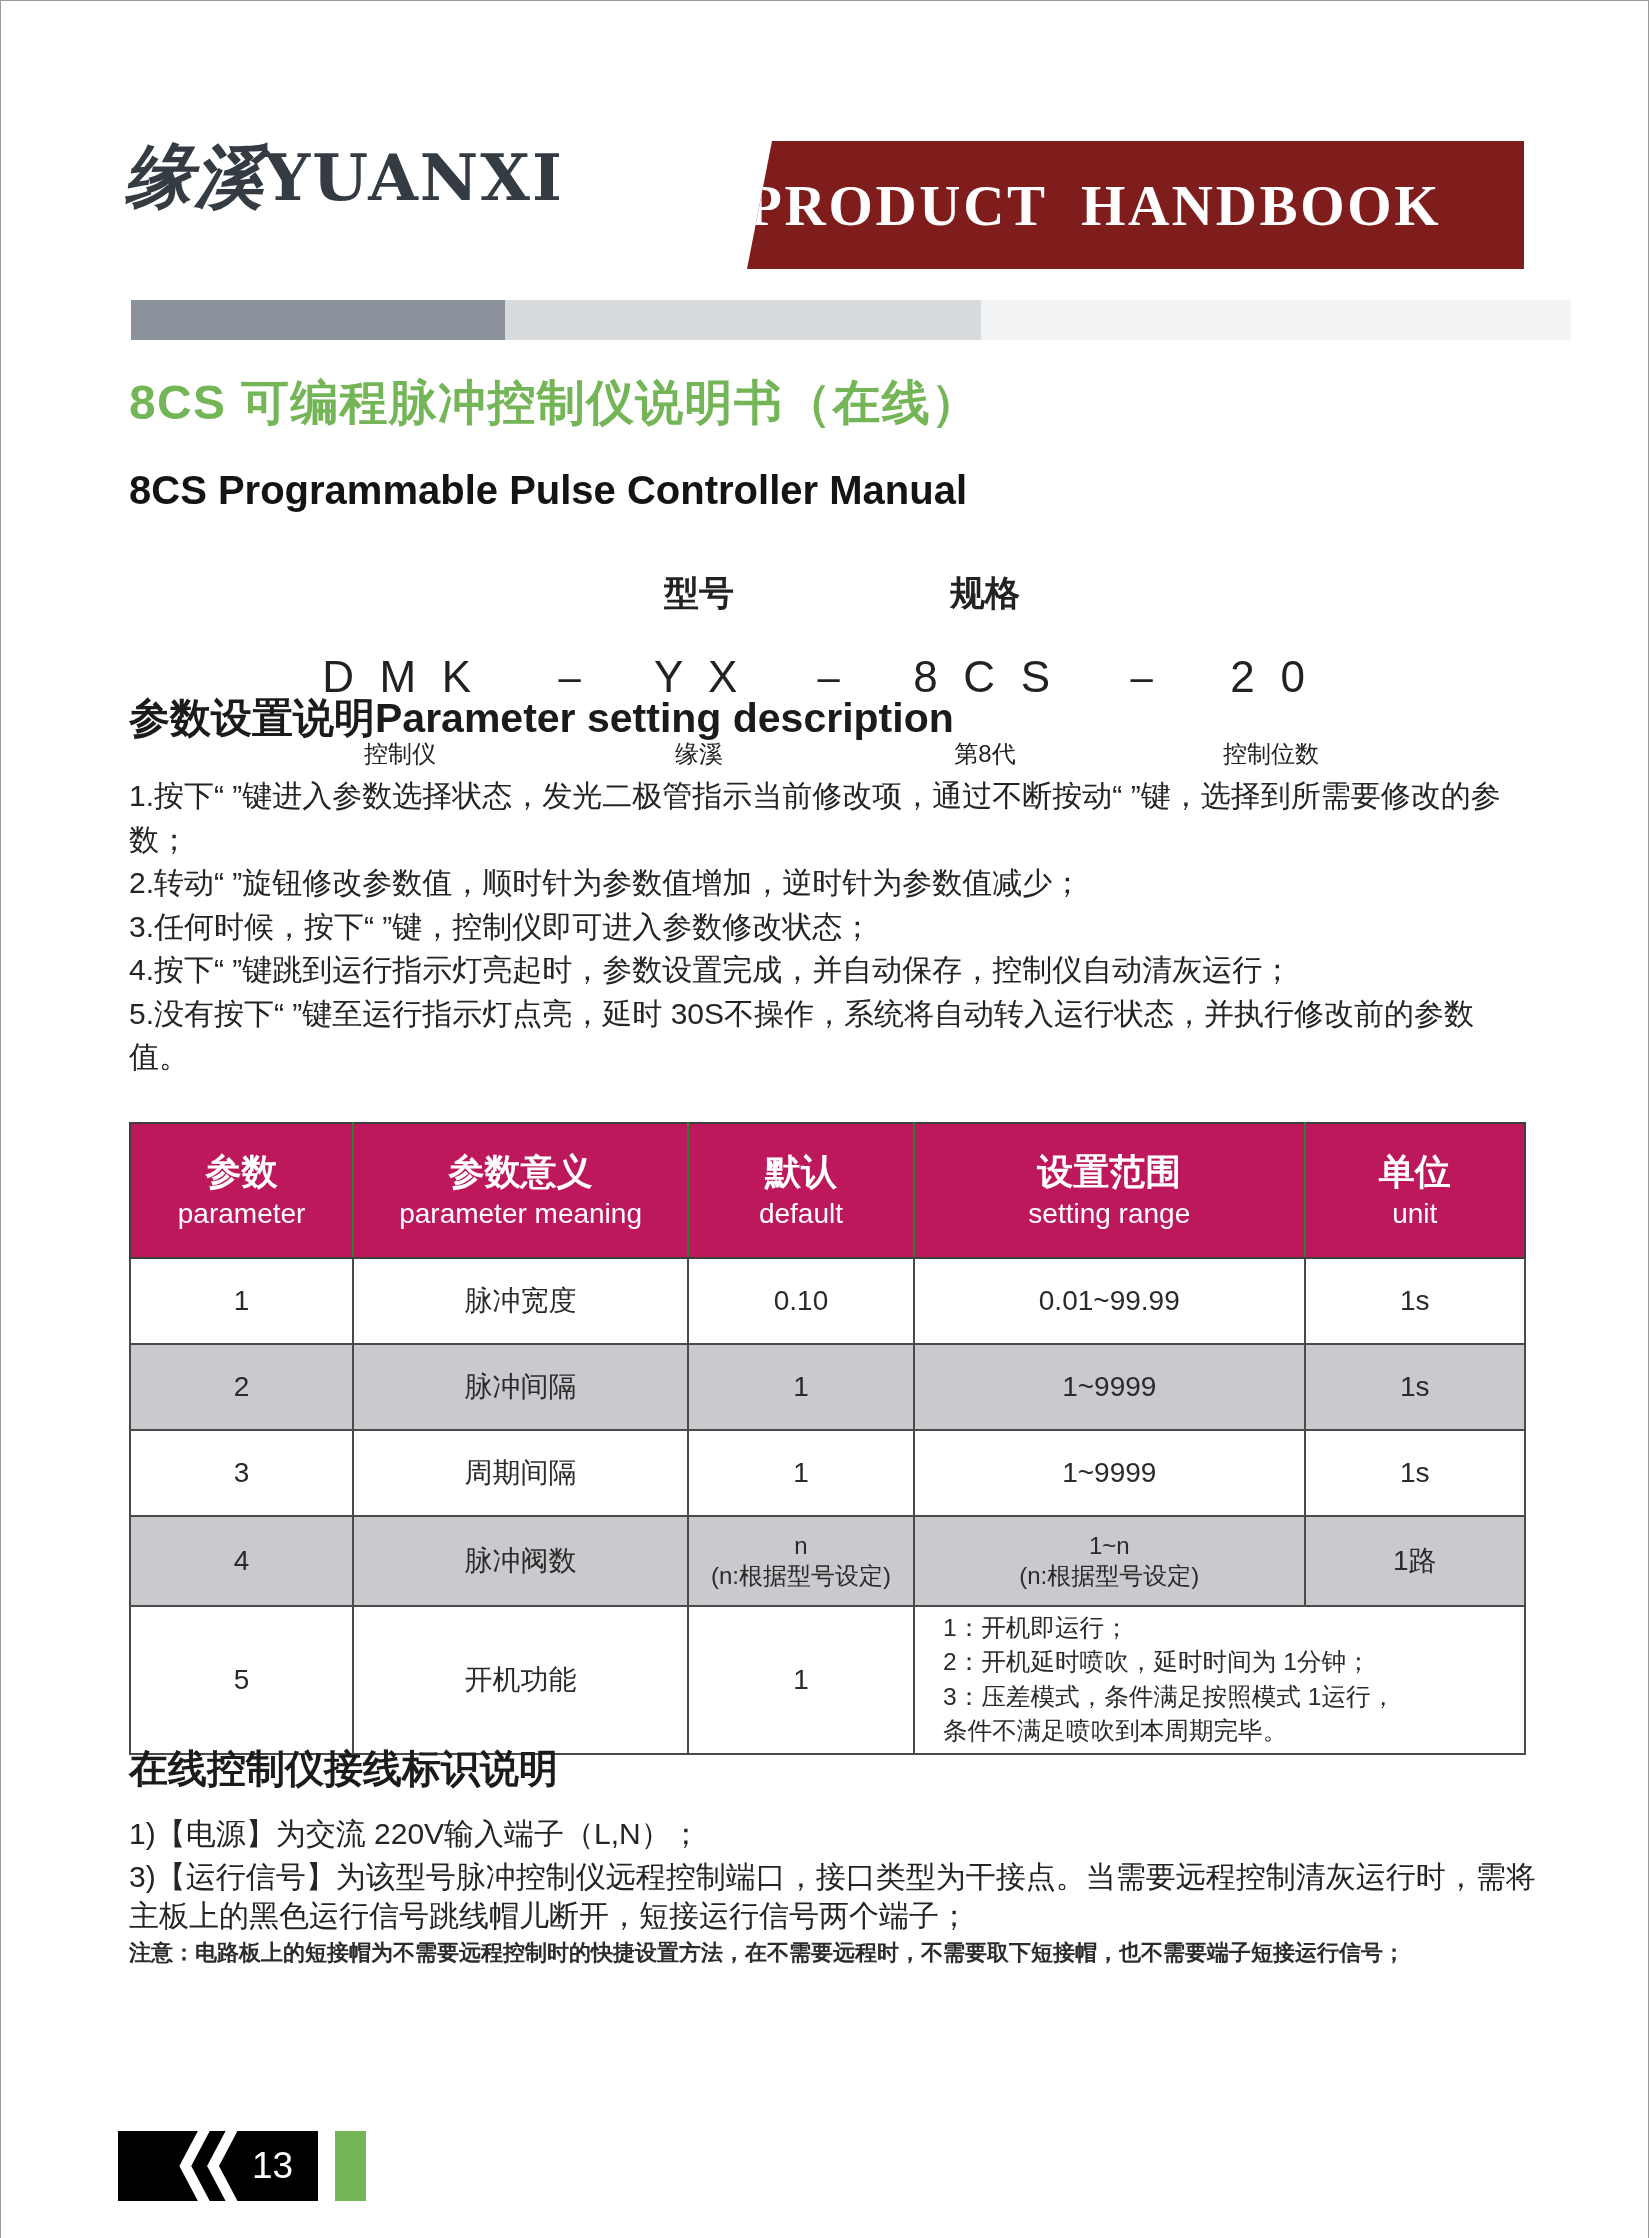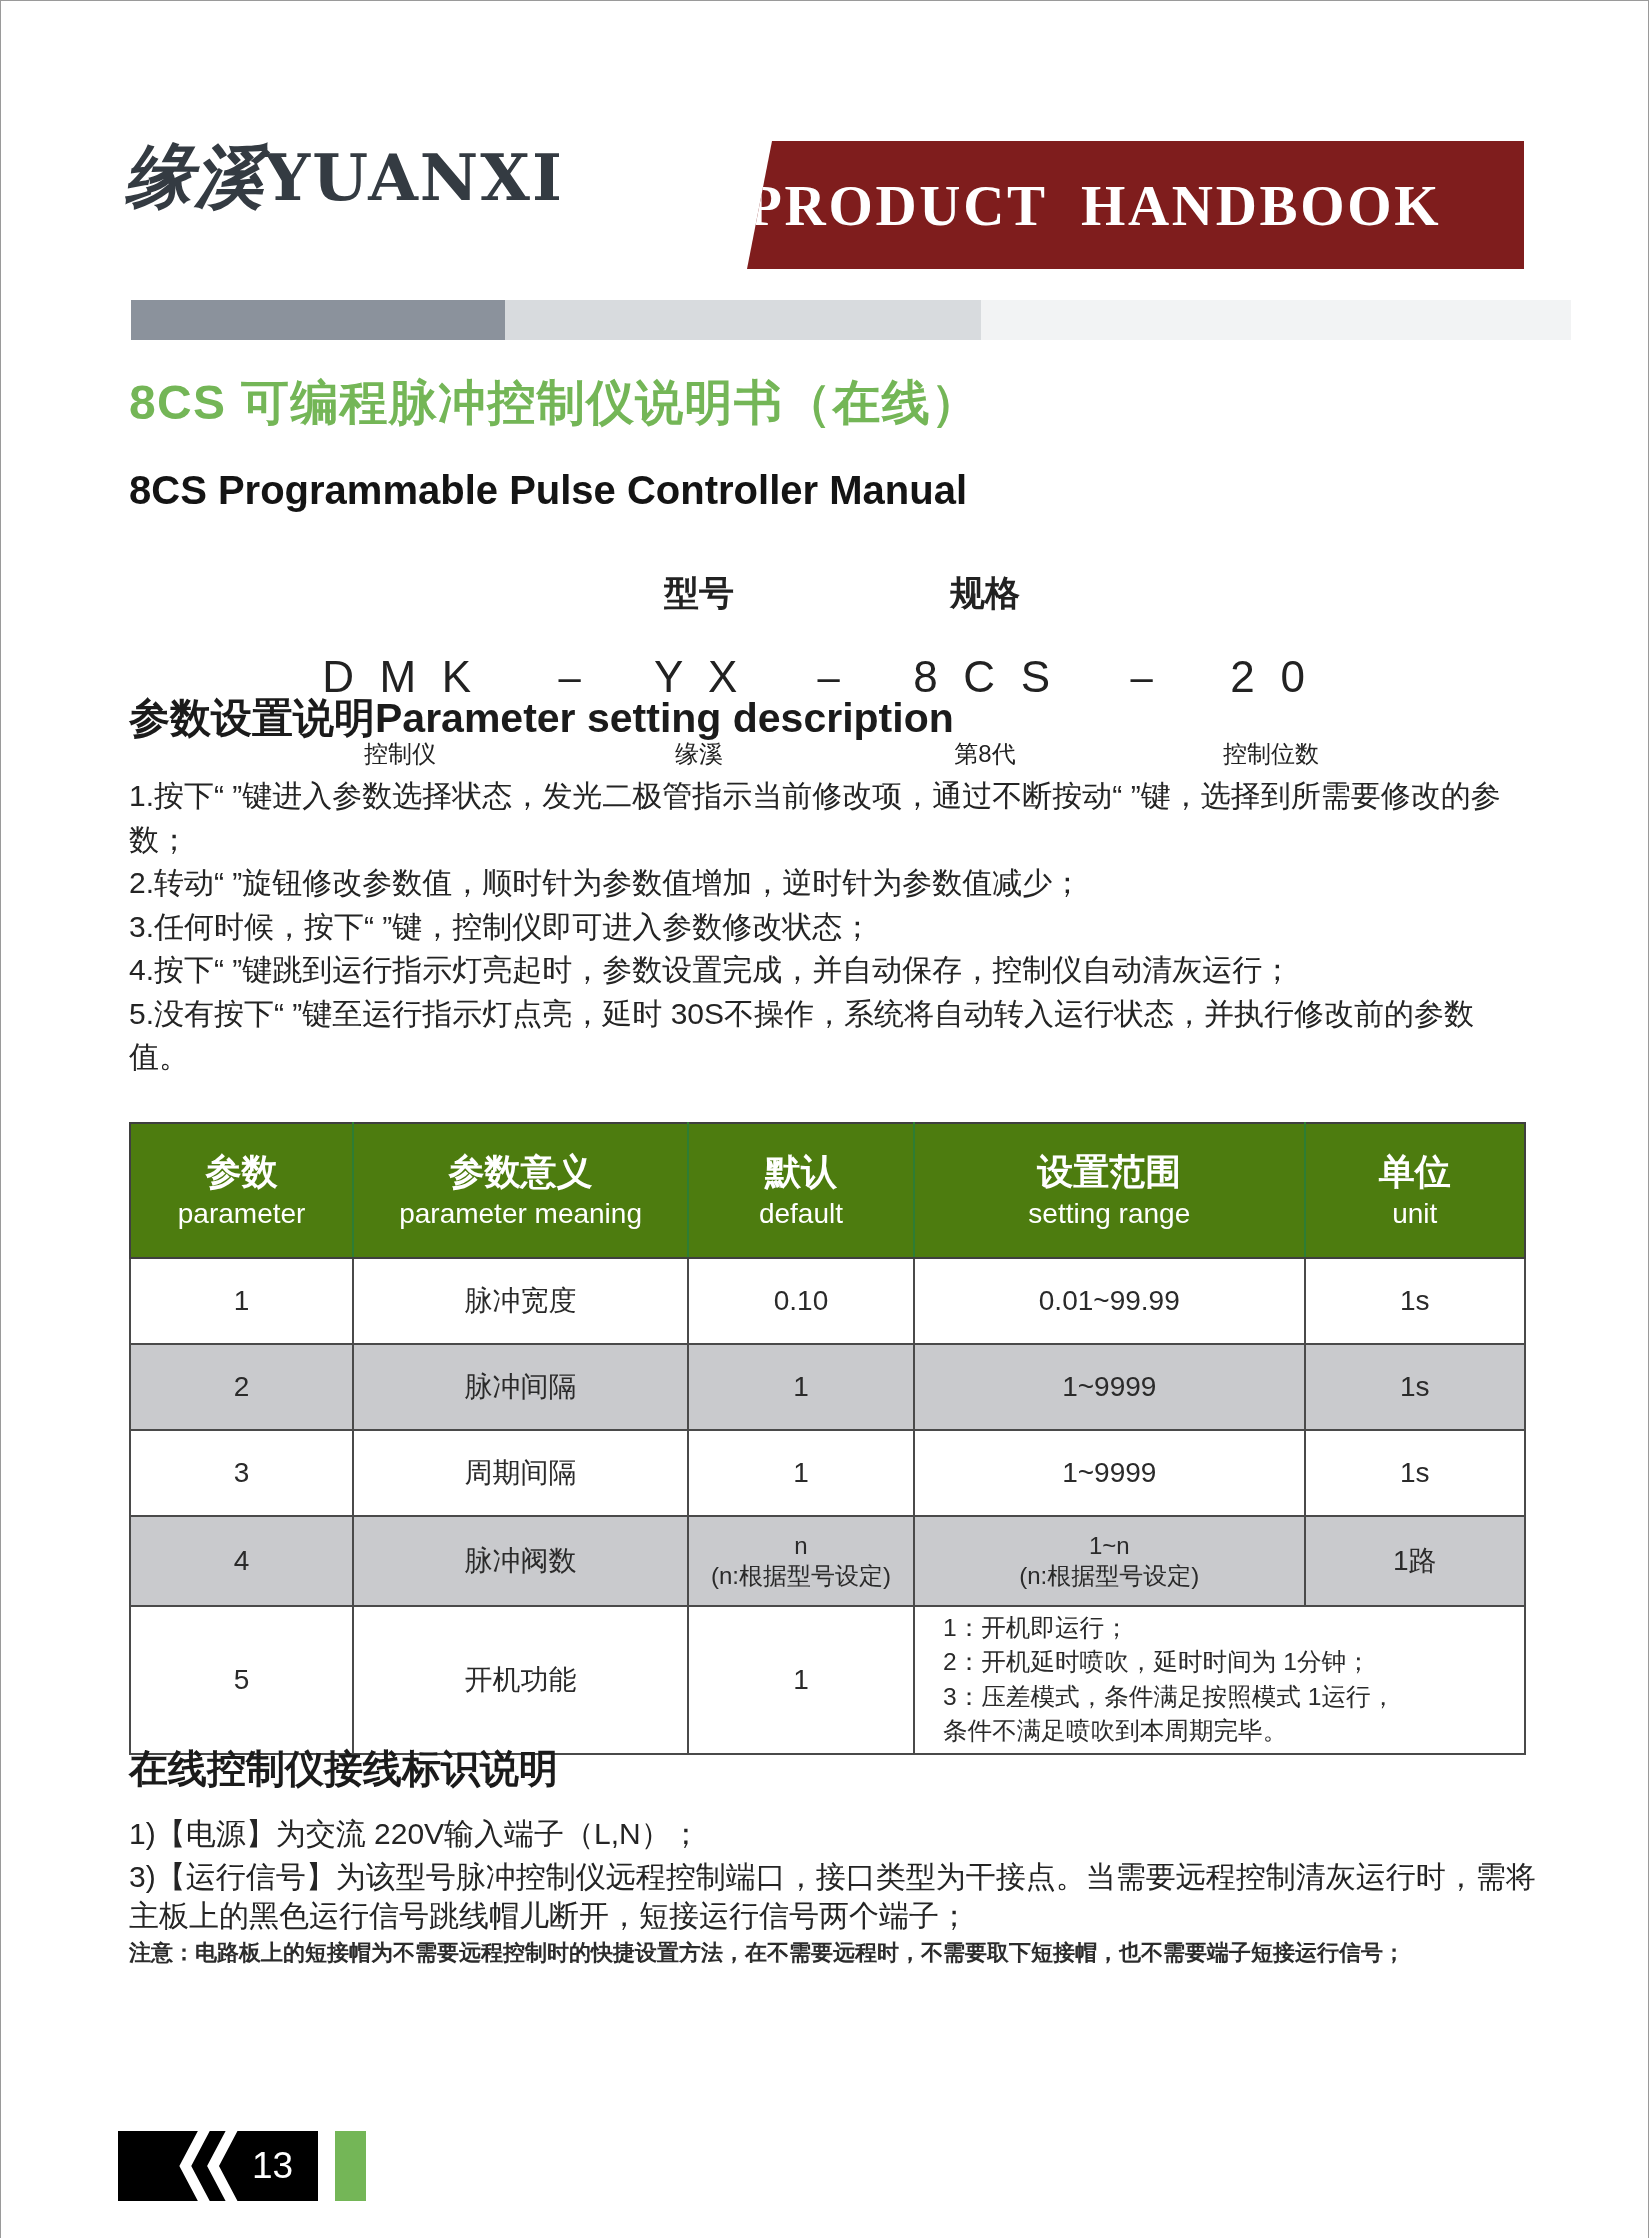--- a/index.html
+++ b/index.html
@@ -40,21 +40,21 @@
   
   .sec-heading{position:absolute;left:128px;margin:0;color:#1b1b1b;font-weight:bold;}
   .param-heading{top:690px;font-size:41px;}
   .steps{position:absolute;left:128px;top:773px;width:1403px;font-size:30px;line-height:1.45;color:#242424;}
   .steps p{margin:0;}
   
   .ptable{position:absolute;left:128px;top:1121px;width:1397px;border-collapse:collapse;table-layout:fixed;}
   .ptable,.ptable td{border:2px solid #4a4a4a;}
   .ptable{border:2.7px solid #3f3f3f;}
   .ptable th{
-    background:#4d7c0f;color:#ffffff;height:133px;border-left:2.7px solid #2e7d33;
+    background:#be185d;color:#ffffff;height:133px;border-left:2.7px solid #2e7d33;
     border-bottom:2.7px solid #3f3f3f;padding:0;vertical-align:middle;
   }
   .ptable th:first-child{border-left:none;}
   .th-cn{display:block;font-size:36px;font-weight:bold;line-height:1.3;}
   .th-en{display:block;font-size:28px;font-weight:normal;line-height:1.3;}
   .ptable td{
     text-align:center;vertical-align:middle;font-size:28px;color:#2a2a2a;
     padding:4px 6.7px;white-space:pre-line;line-height:1.3;
   }
   .row-h1 td{height:76px;} .row-h2 td{height:80px;} .row-h3 td{height:130px;}

